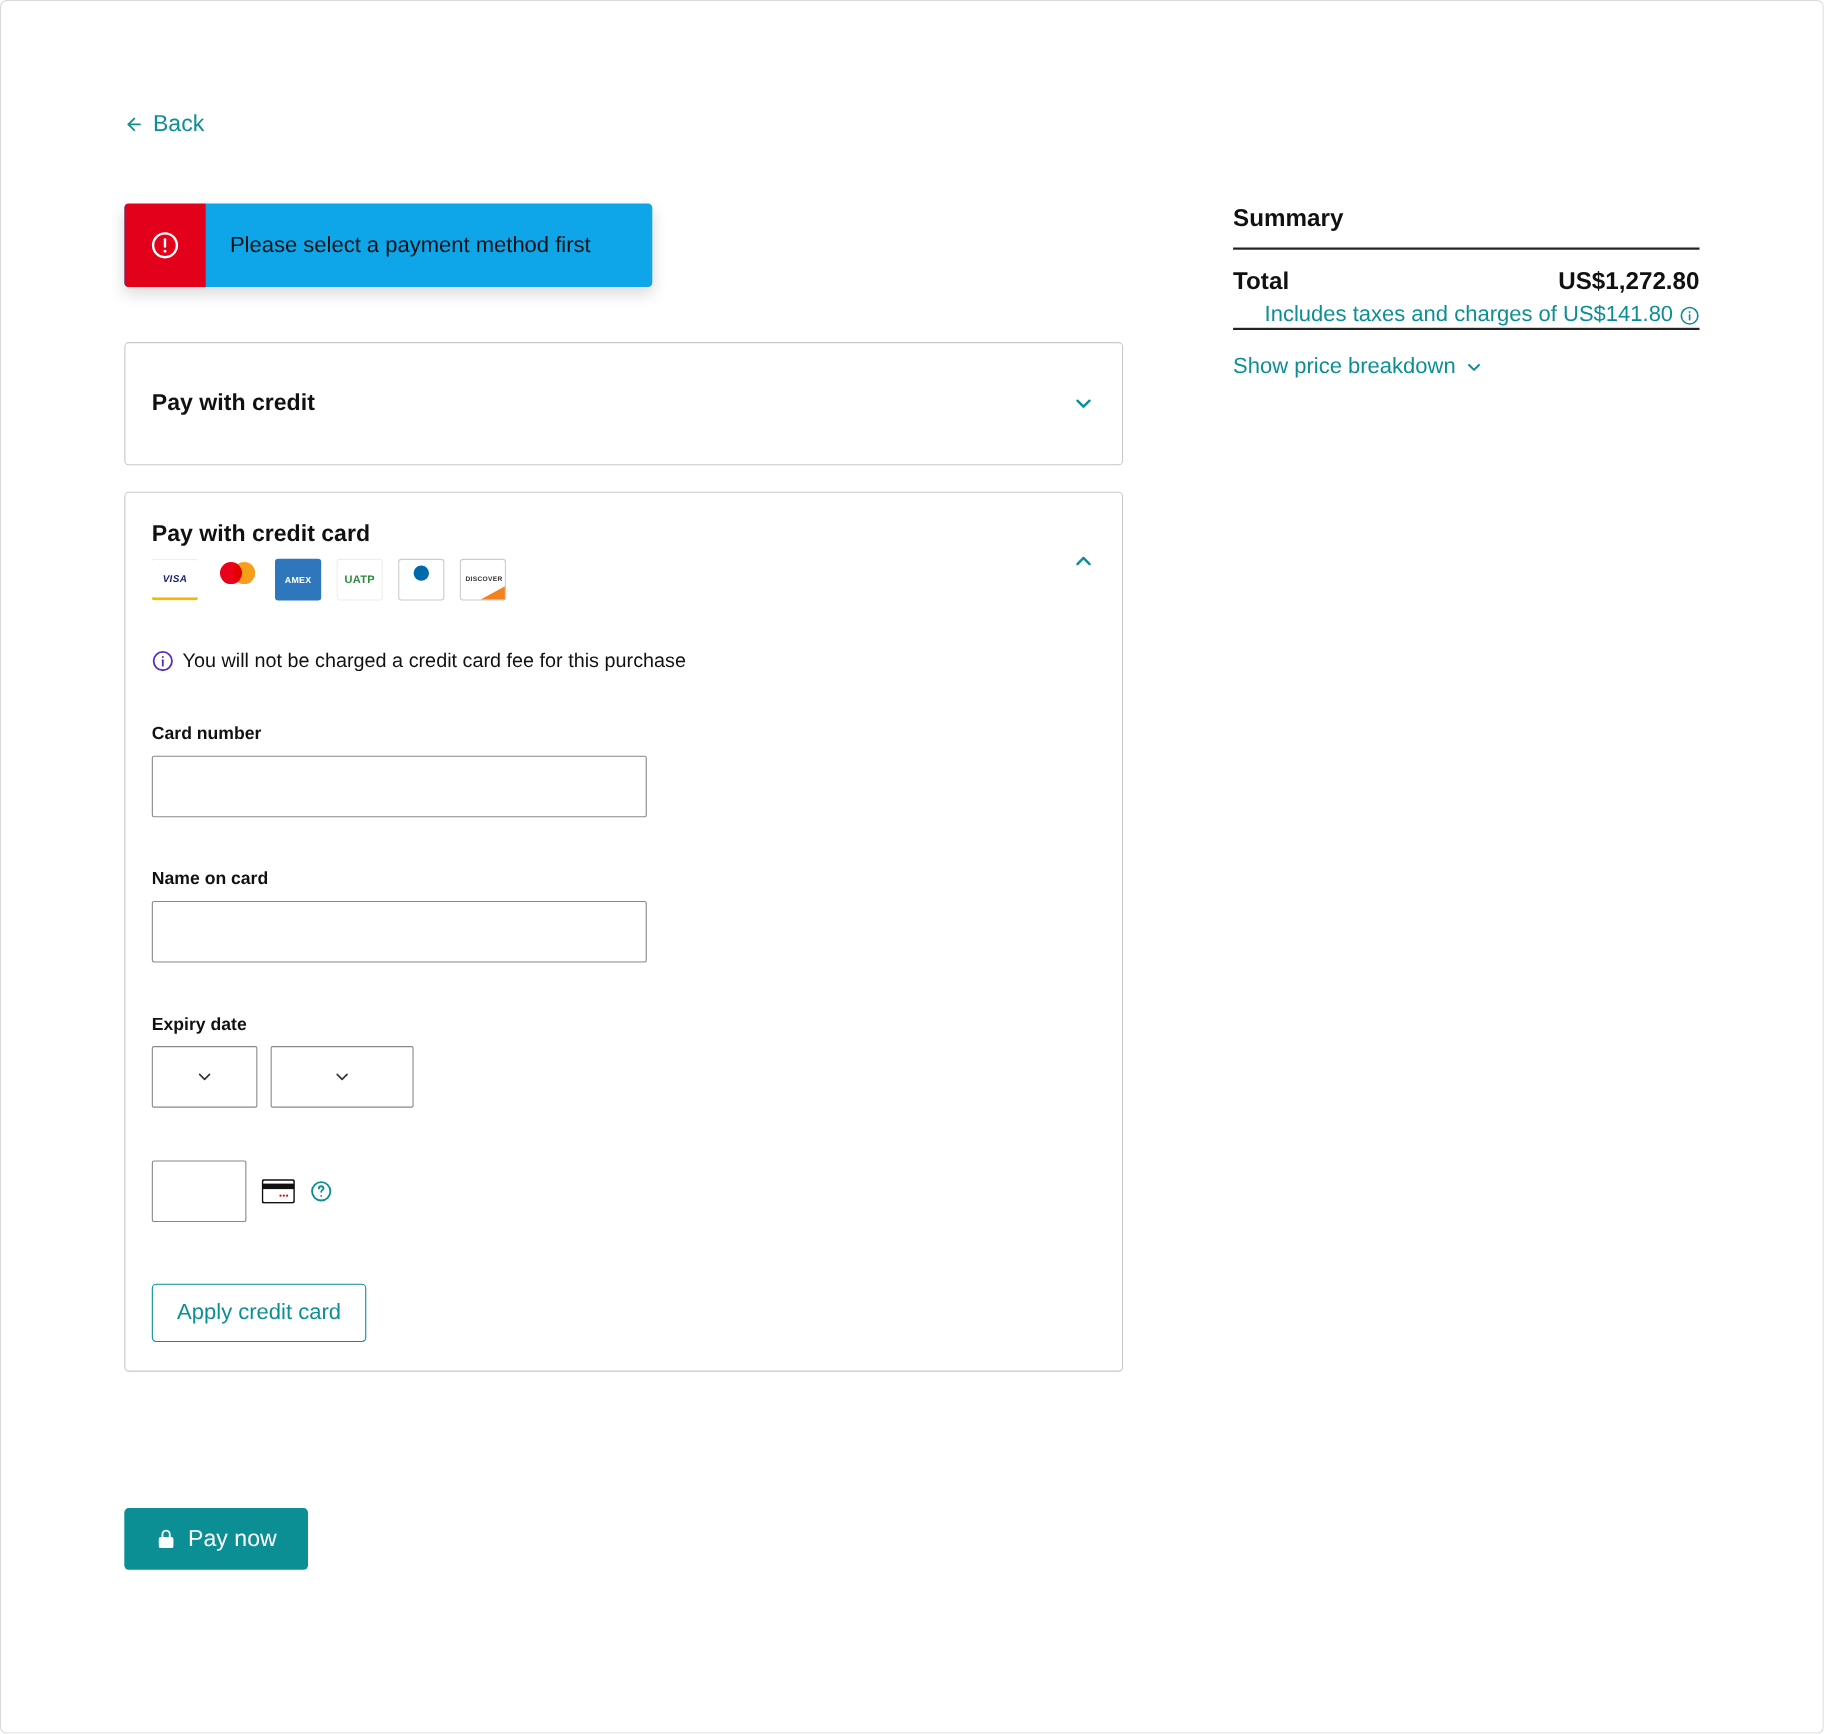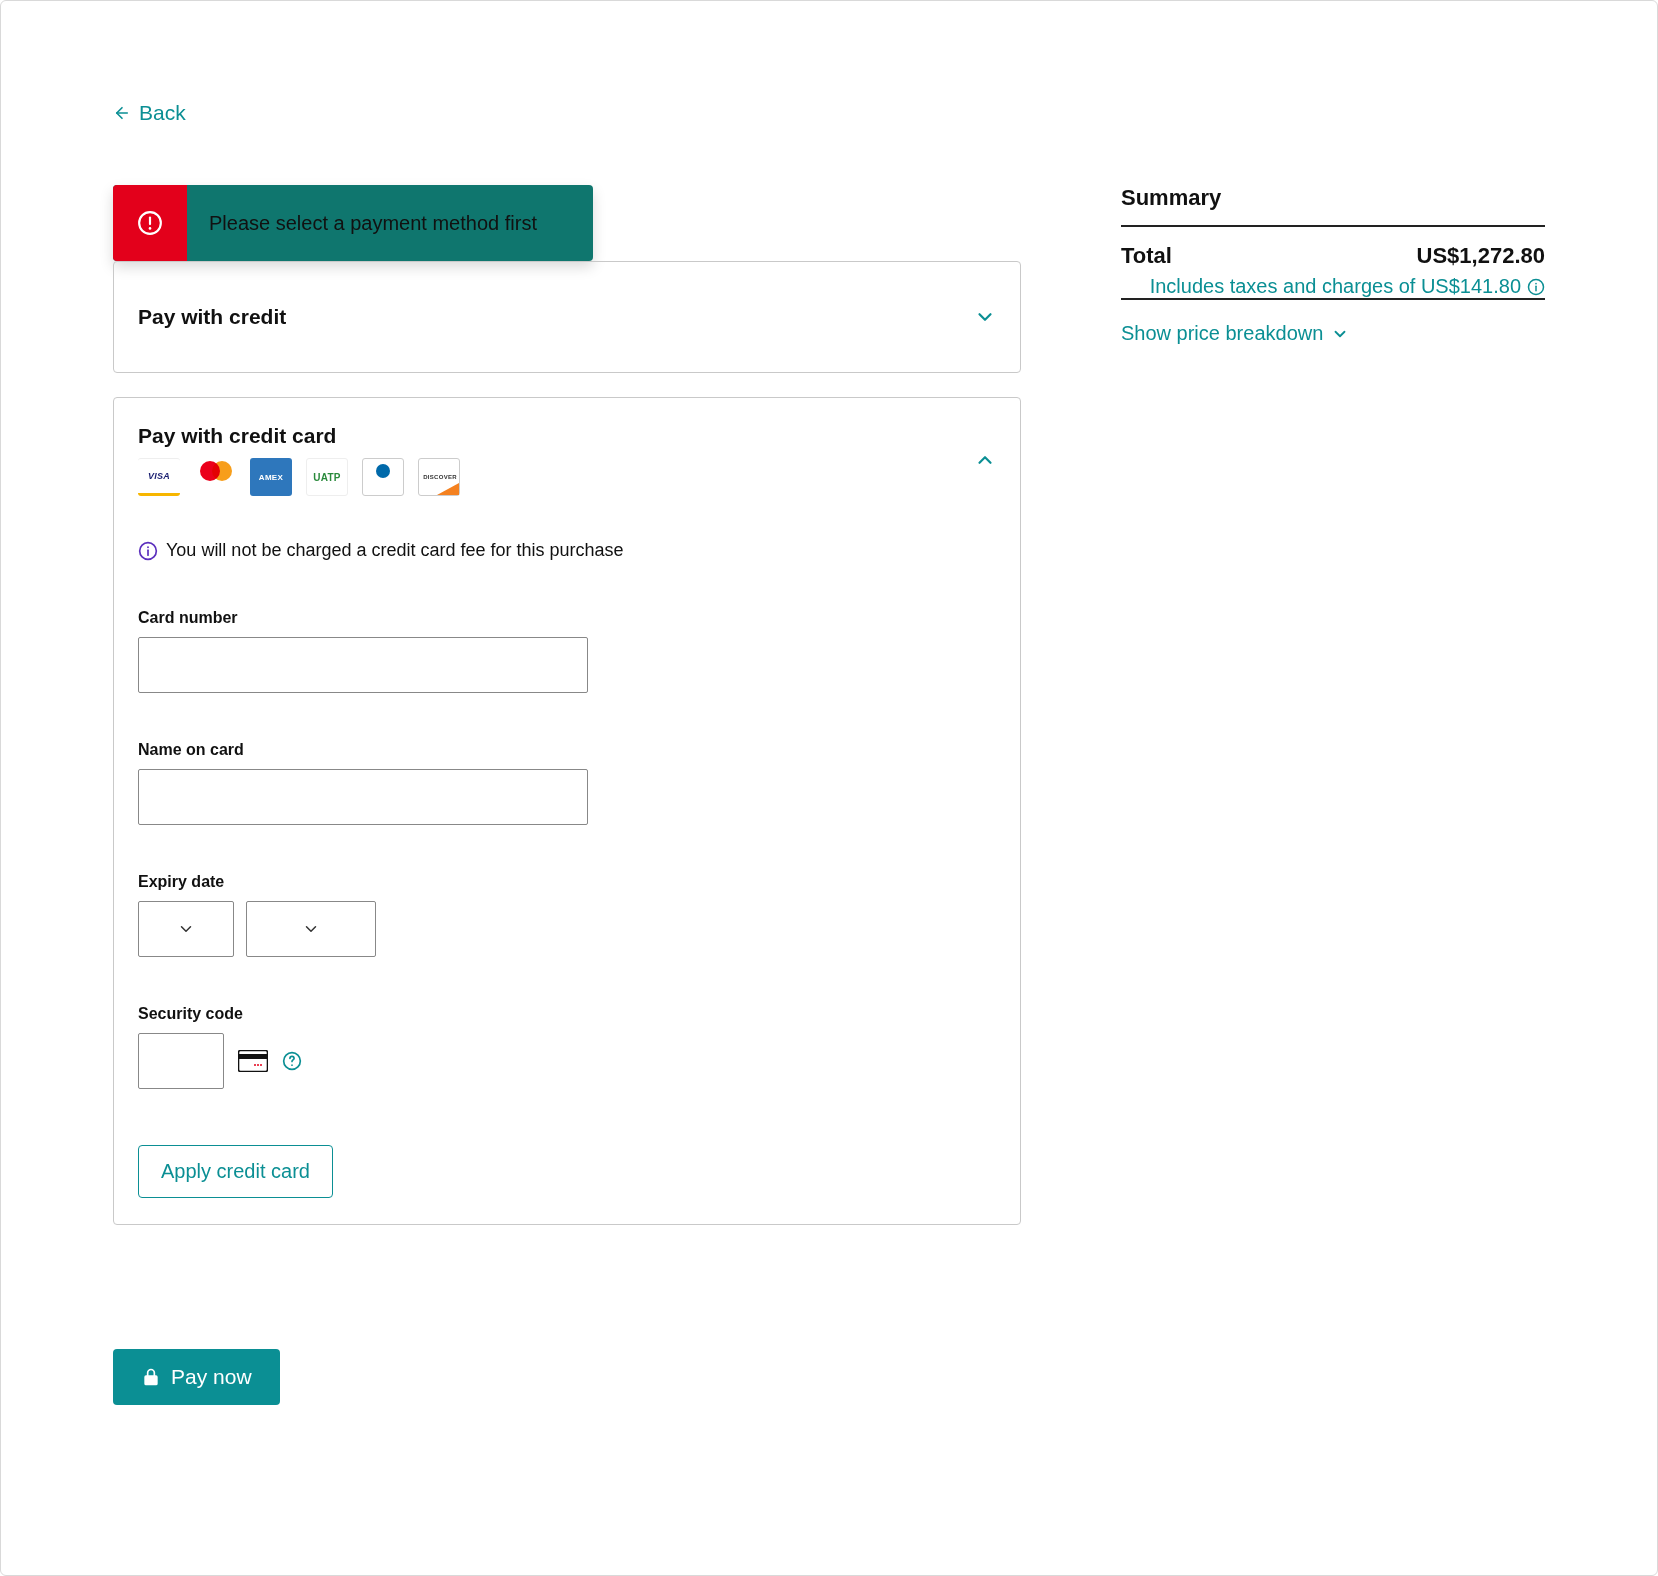--- a/index.html
+++ b/index.html
@@ -39,22 +39,23 @@
   .back-link svg { width: 18px; height: 18px; }
 
   
   .error-banner {
     display: flex;
     align-items: stretch;
     width: 480px;
     height: 76px;
     border-radius: 4px;
     box-shadow: 0 6px 14px rgba(0,0,0,0.15);
+    margin-bottom: 50px;
     overflow: hidden;
-    background: #0f766e;
+    background: #0ea5e9;
   }
   .error-banner .icon-box {
     width: 74px;
     background: #e3001b;
     display: flex;
     align-items: center;
     justify-content: center;
     flex-shrink: 0;
   }
   .error-banner .icon-box svg { width: 26px; height: 26px; }
@@ -303,21 +304,20 @@
             </div>
             <div class="select-box md">
               <svg viewBox="0 0 24 24" fill="none" stroke="currentColor" stroke-width="2" stroke-linecap="round" stroke-linejoin="round">
                   <polyline points="6 9 12 15 18 9"></polyline>
                 </svg>
             </div>
           </div>
         </div>
 
         <div class="form-group">
-          <label class="form-label">Security code</label>
           <div class="cvv-row">
             <input class="cvv-input" type="text" style="">
             <svg class="card-back-icon" viewBox="0 0 30 22">
               <rect x="0.5" y="0.5" width="29" height="21" rx="2" fill="#fff" stroke="#111" stroke-width="1.6"></rect>
               <rect x="0.5" y="4" width="29" height="5" fill="#111"></rect>
               <circle cx="17" cy="15" r="1" fill="#e3001b"></circle>
                 <circle cx="20" cy="15" r="1" fill="#e3001b"></circle>
                 <circle cx="23" cy="15" r="1" fill="#e3001b"></circle>
             </svg>
             <svg class="help-icon" viewBox="0 0 24 24" fill="none" stroke="currentColor" stroke-width="2" stroke-linecap="round">

